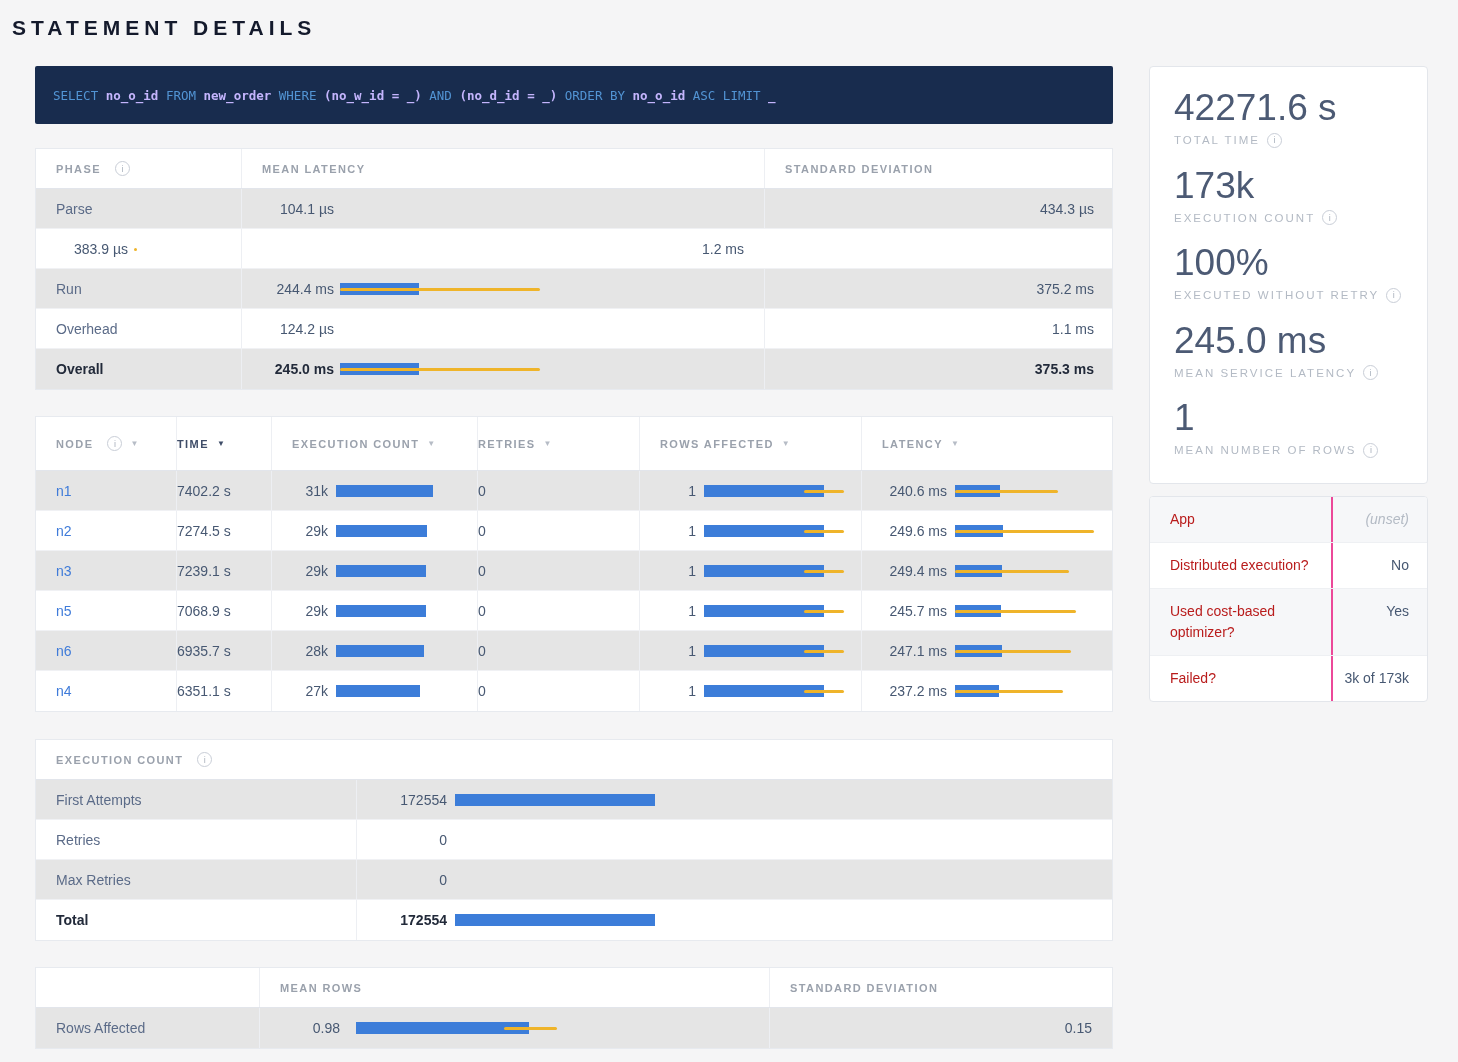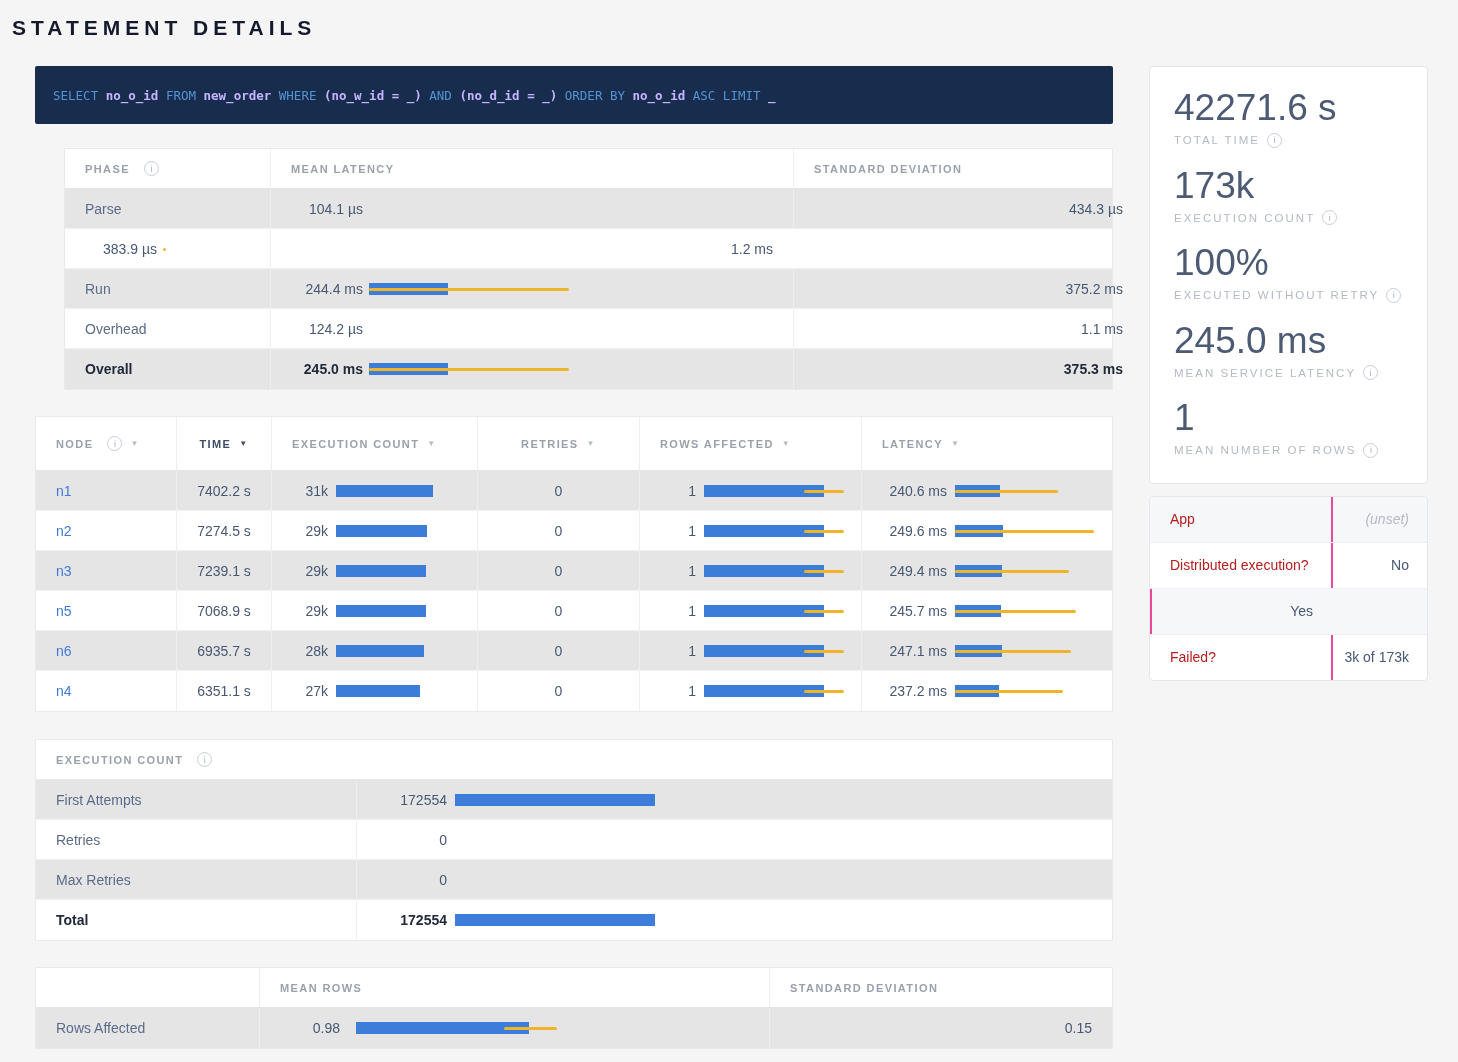--- a/index.html
+++ b/index.html
@@ -40,30 +40,30 @@
   }
   .trow { height:40px; border-bottom:1px solid #f0f1f4; }
   .trow:last-child { border-bottom:none; }
   .trow.alt { background:#e5e5e5; }
   .c { display:flex; align-items:center; height:100%; }
   .c + .c { border-left:1px solid #edeff3; }
   .pad-l { padding-left:20px; }
   .label-txt { color:#5b6b88; }
   .bold-row .label-txt, .bold-row .val, .bold-row .std-val { color:#222a3a; font-weight:700; }
   .right { justify-content:flex-end; padding-right:20px; }
-  .center { justify-content:center; }
+  .center { }
 
   
   .bar-wrap { position:relative; height:14px; flex:1; }
   .bar-blue { position:absolute; left:0; top:1px; height:12px; background:#3c7dd9; }
   .bar-line { position:absolute; top:6px; height:3px; background:#efb42a; border-radius:2px; }
   .val { text-align:right; flex:none; }
 
   
-  .phase-tbl { margin-top:24px;margin-left:29px; }
+  .phase-tbl { margin-top:24px; }
   .phase-tbl .thead, .phase-tbl .trow { grid-template-columns:205px 523px 350px; }
   .phase-tbl .mean-cell { padding-left:22px; }
   .phase-tbl .mean-cell .val { width:70px; margin-right:6px; }
 
   
   .node-tbl { margin-top:26px; }
   .node-tbl .thead { height:54px; }
   .node-tbl .thead, .node-tbl .trow { grid-template-columns:140px 95px 206px 162px 222px 1fr; }
   .node-link { color:#3f7bd9; text-decoration:none; cursor:pointer; }
   .exec-cell { padding-left:16px; } .exec-cell .val { width:40px; margin-right:8px; }
@@ -549,20 +549,21 @@
       <div class="card app-tbl">
         <div class="app-row alt">
           <div class="app-label">App</div>
           <div class="app-value muted">(unset)</div>
         </div>
         <div class="app-row">
           <div class="app-label">Distributed execution?</div>
           <div class="app-value">No</div>
         </div>
         <div class="app-row alt">
+          <div class="app-label">Used cost-based optimizer?</div>
           <div class="app-value">Yes</div>
         </div>
         <div class="app-row">
           <div class="app-label">Failed?</div>
           <div class="app-value">3k of 173k</div>
         </div>
       </div>
     </div>
   </div>
 </div>

